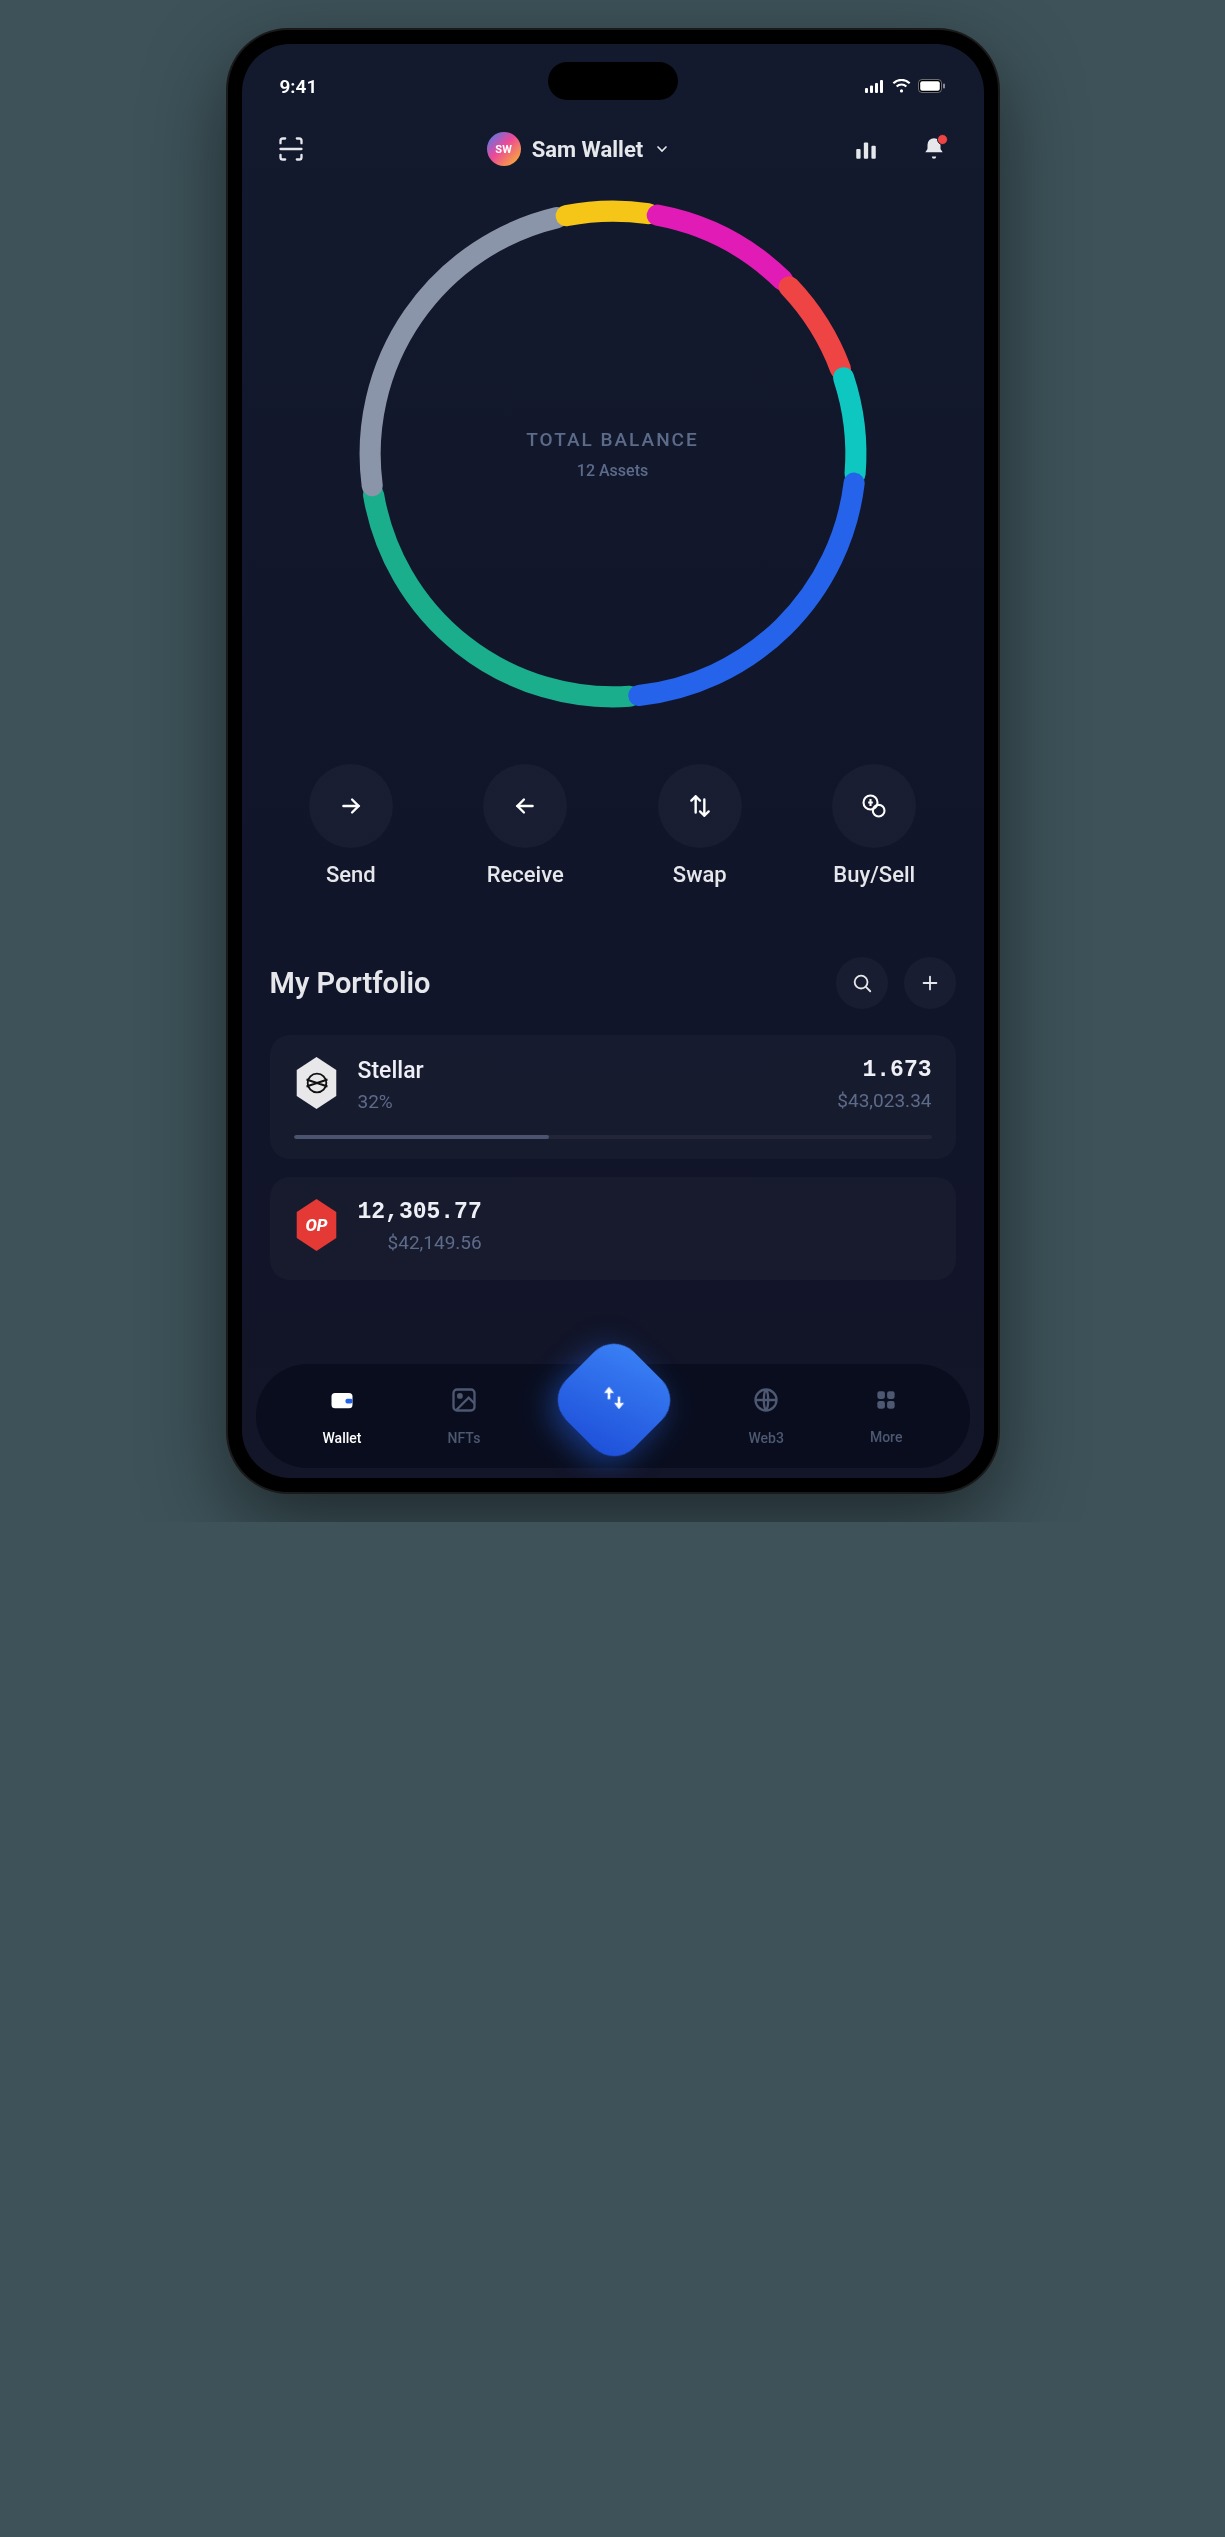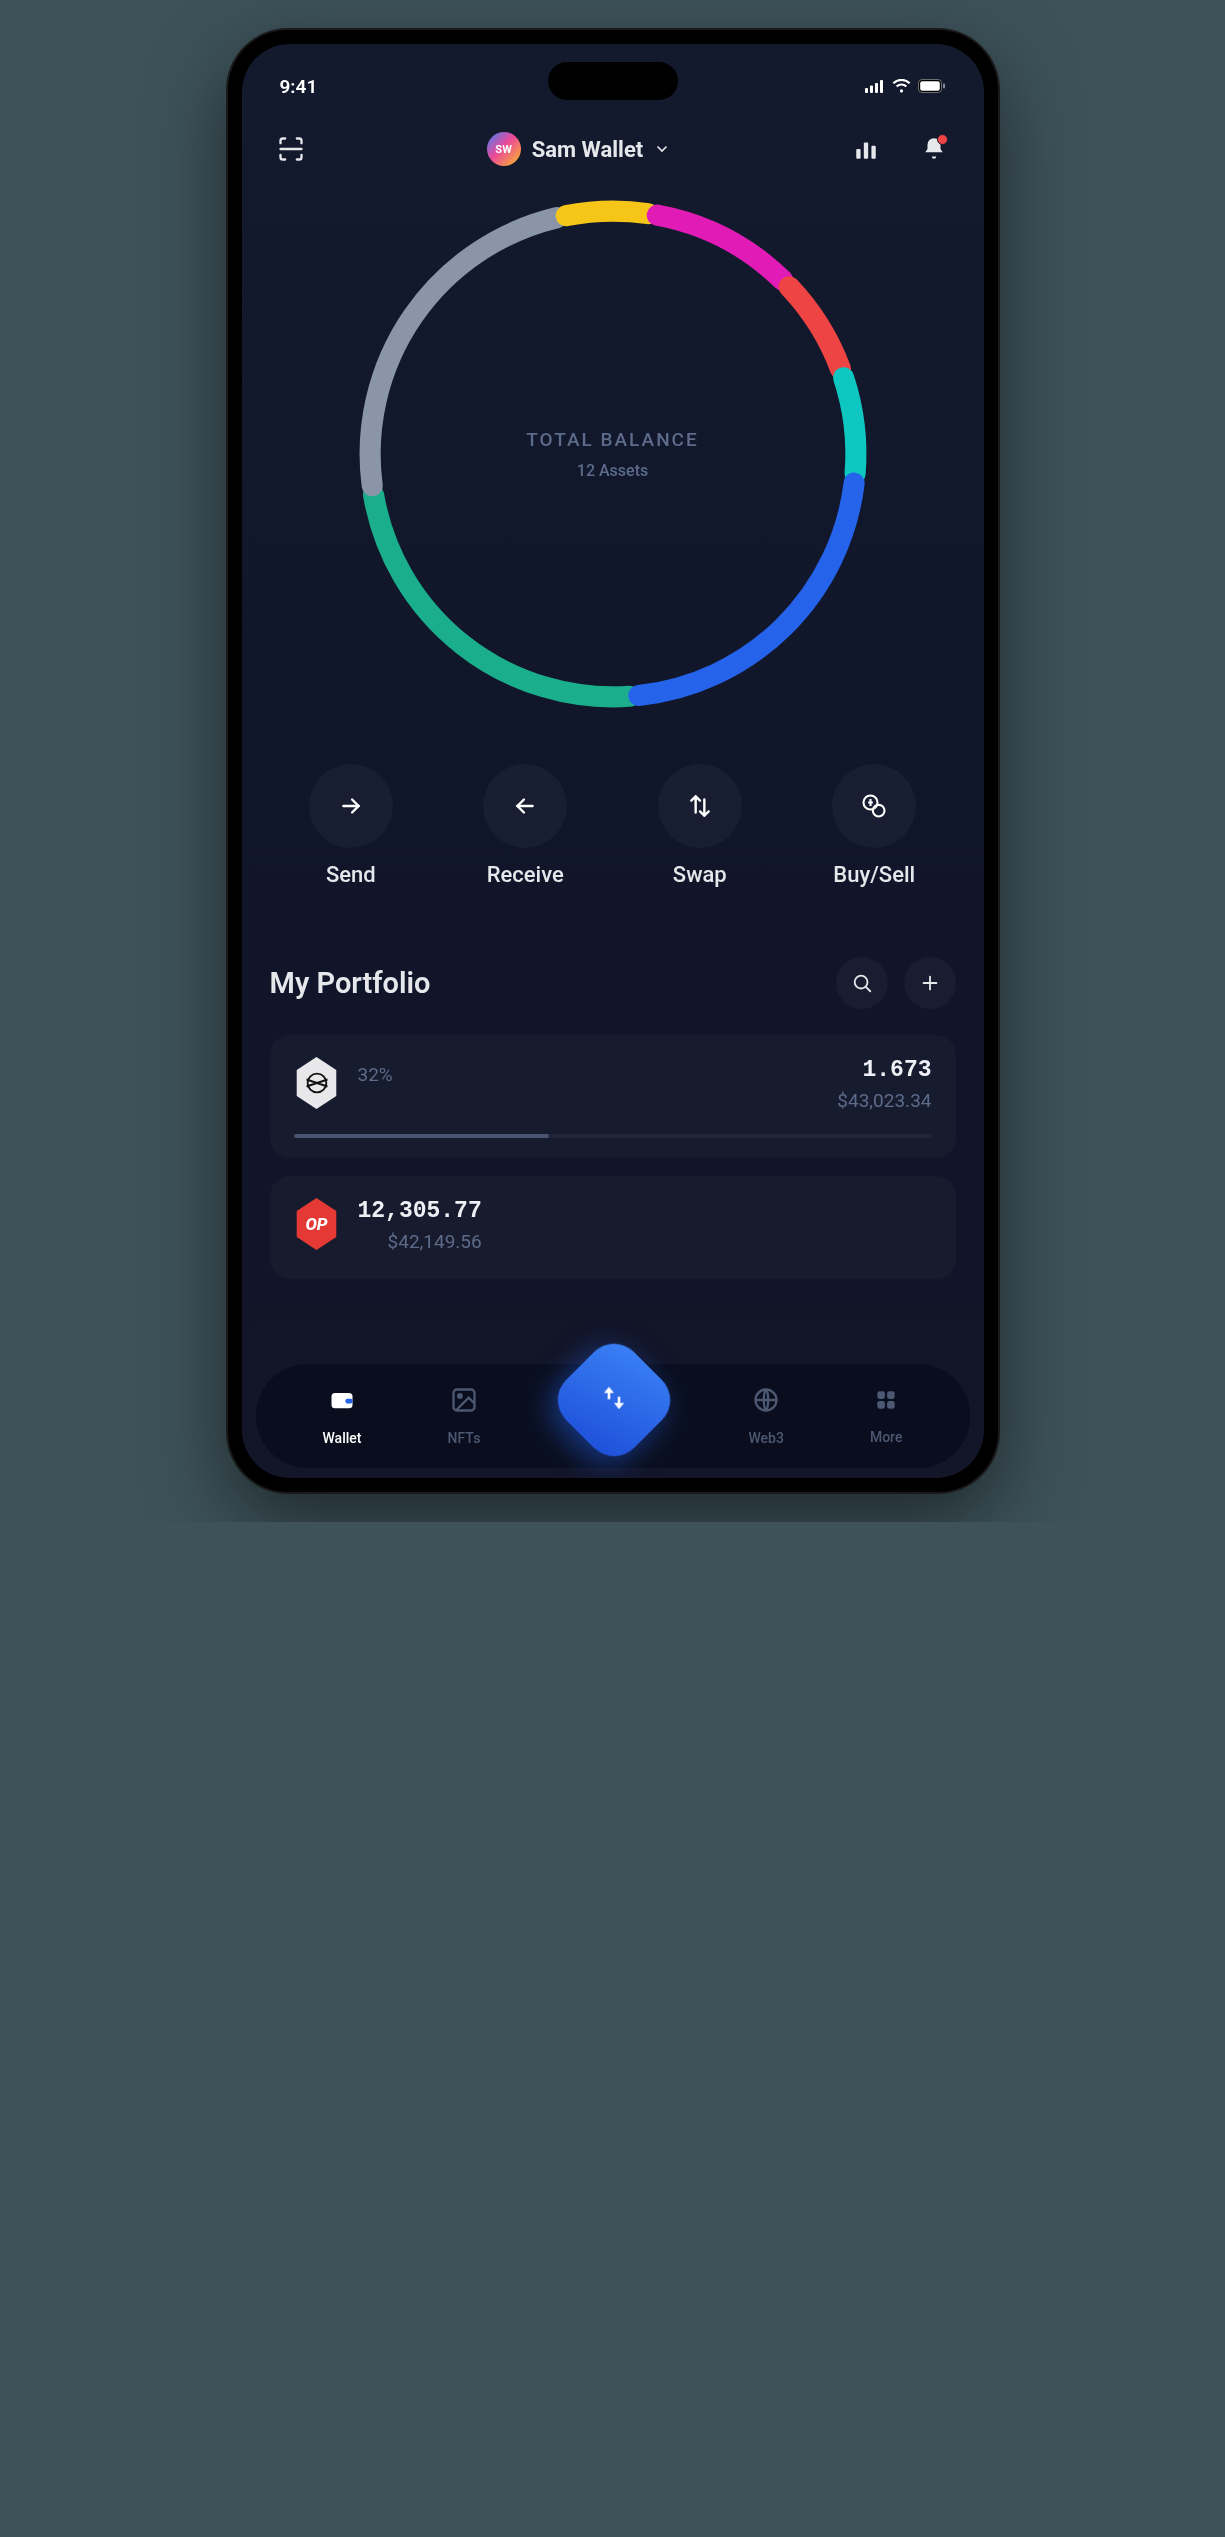--- a/index.html
+++ b/index.html
@@ -195,20 +195,21 @@
 
       <div class="asset-card">
         <div class="asset-row">
           <div class="asset-logo stellar">
             <svg width="28" height="28" viewBox="0 0 24 24" fill="none" stroke="#111" stroke-width="1.6">
                 <circle cx="12" cy="12" r="8"></circle>
                 <path d="M3 9l18 6M3 15l18-6"></path>
               </svg>
           </div>
           <div class="asset-info">
+            <div class="asset-name">Stellar</div>
             <div class="asset-pct">32%</div>
           </div>
           <div class="asset-right">
             <div class="asset-qty">1.673</div>
             <div class="asset-val">$43,023.34</div>
           </div>
         </div>
         <div class="asset-bar">
             <div class="asset-bar-fill" id="bar0" style="width: 40%;"></div>
           </div>

